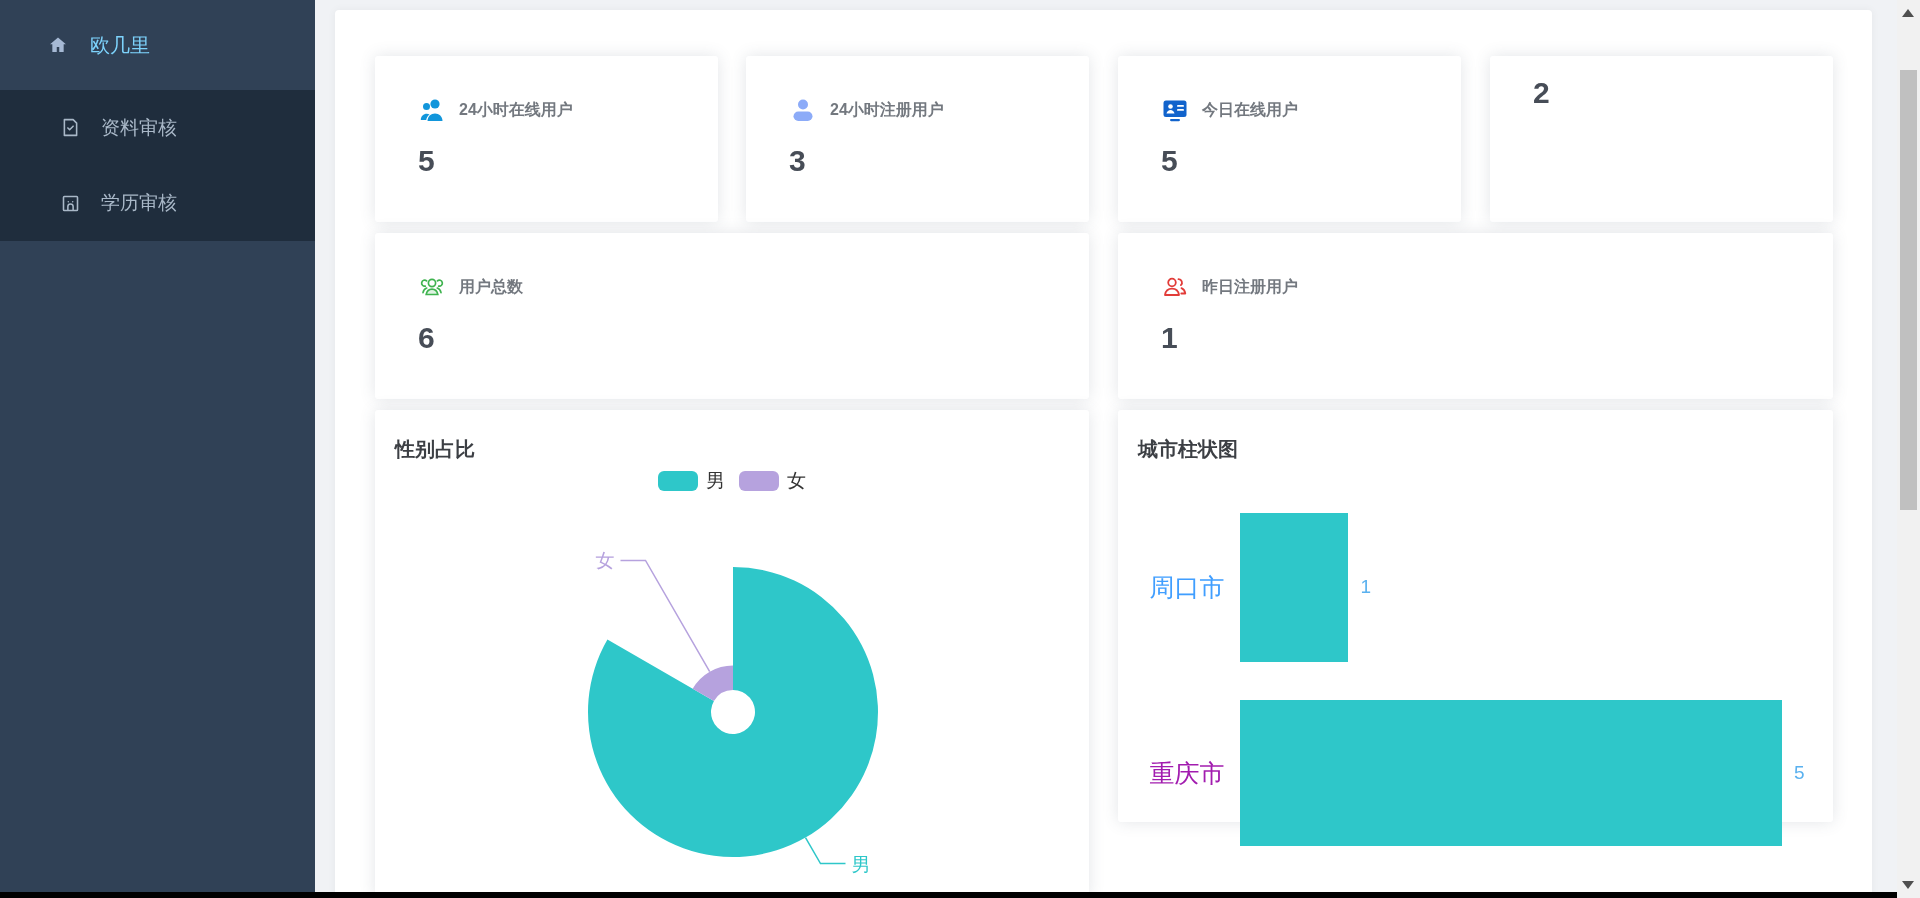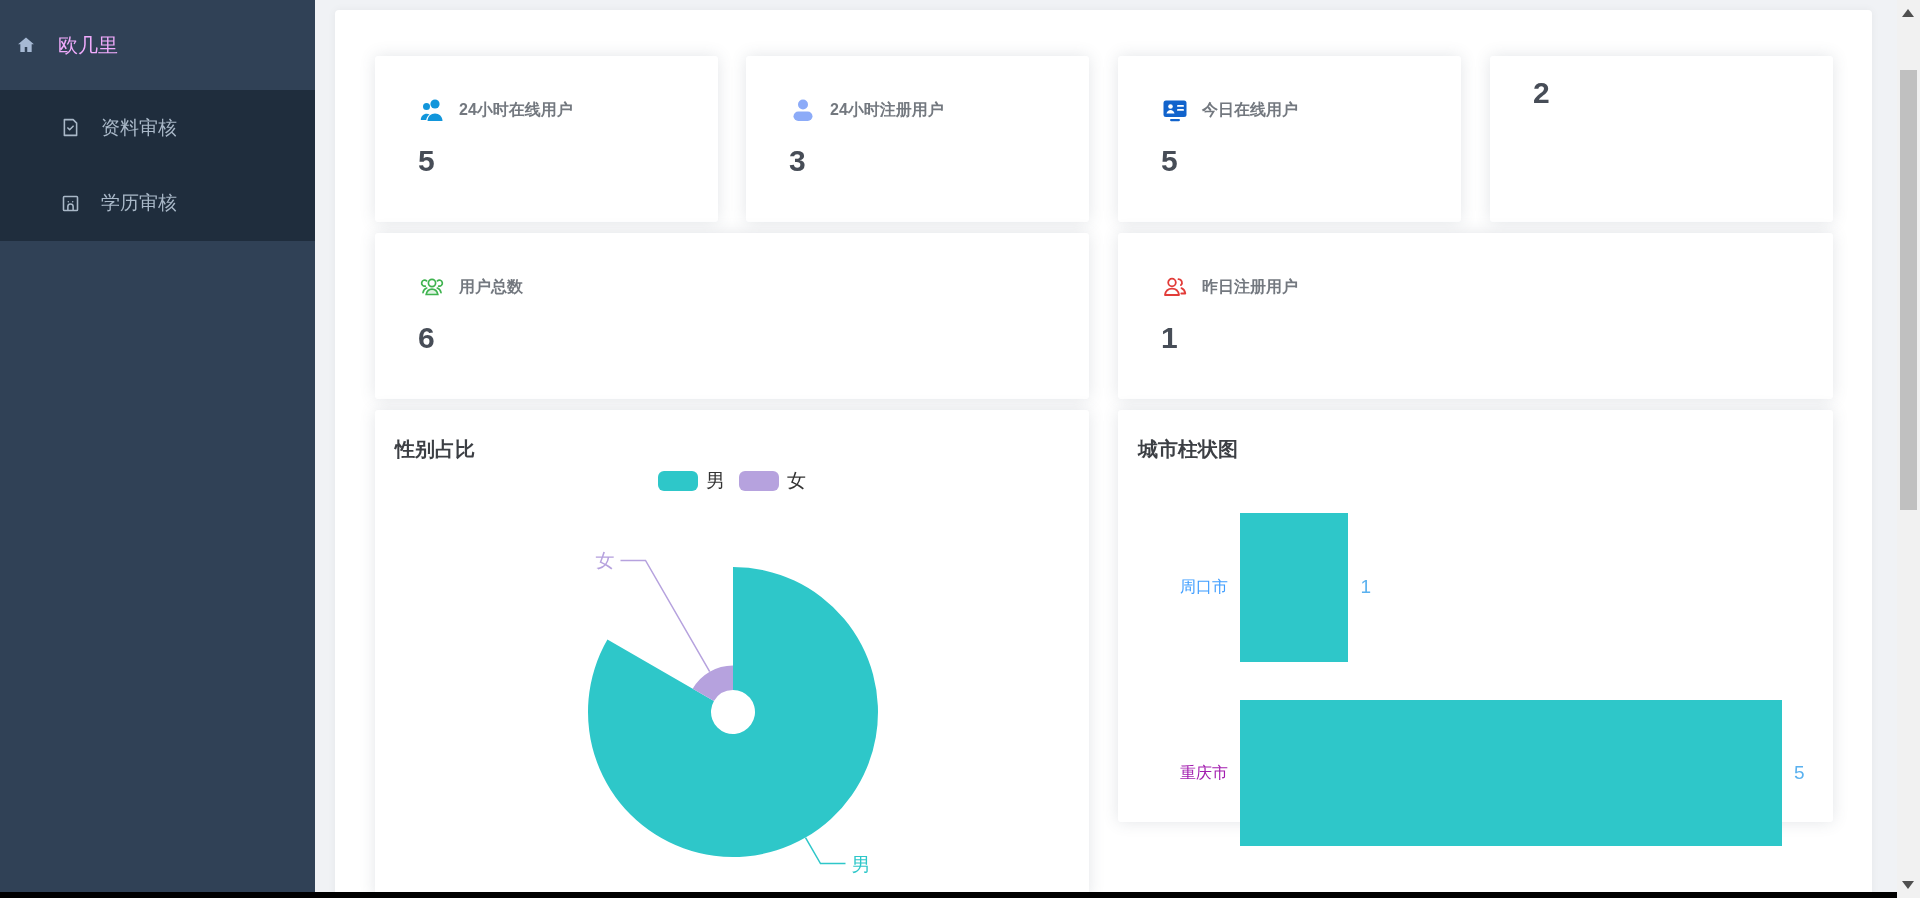--- a/index.html
+++ b/index.html
@@ -4,22 +4,22 @@
 <style>
   html,body{margin:0;padding:0}
   body{
     width:1920px;height:898px;overflow:hidden;position:relative;
     background:#f0f2f5;
     font-family:"Liberation Sans","DejaVu Sans",sans-serif;
     -webkit-font-smoothing:antialiased;
   }
   
   .sidebar{position:absolute;left:0;top:0;width:315px;height:898px;background:#304156}
-  .logo-row{height:90px;display:flex;align-items:center;padding-left:16px;gap:22px;
-    color:#f0abfc;font-size:20px;cursor:pointer}
+  .logo-row{height:90px;display:flex;align-items:center;padding-left:48px;gap:22px;
+    color:#7dd3fc;font-size:20px;cursor:pointer}
   .logo-row svg{width:20px;height:20px;flex:none}
   .menu-parent{display:flex;align-items:center;padding:0 28px 0 32px;gap:22px;
     font-size:19px;color:#b9c6d5;cursor:pointer}
   .menu-parent .mp-label{flex:1}
   .mp-1{height:78px}
   .mp-2{height:85px;color:#ffffff}
   .menu-parent svg.mi{width:20px;height:20px;flex:none}
   .menu-parent svg.chev{width:14px;height:9px;flex:none}
   .submenu{background:#1f2d3d}
   .submenu-item{display:flex;align-items:center;padding-left:60px;gap:20px;
@@ -49,21 +49,21 @@
   
   .legend{position:absolute;left:0;top:58px;width:100%;display:flex;
     justify-content:center;align-items:center;gap:14px}
   .legend-item{display:flex;align-items:center;gap:8px;cursor:pointer}
   .legend-swatch{width:40px;height:20px;border-radius:6px;background:#ccc}
   .legend-label{font-size:19px;color:#333}
   svg.pie-svg{position:absolute;left:0;top:0}
   .pie-label{font-size:19px}
   
   .bar-plot{position:absolute;left:0;top:0;width:715px;height:488px}
-  .bar-cat{position:absolute;left:0;width:110px;text-align:right;font-size:16px;height:22px;line-height:22px}
+  .bar-cat{position:absolute;left:14px;width:110px;text-align:center;font-size:25px;height:22px;line-height:22px}
   .bar-rect{position:absolute;left:122px;background:#2ec7c9}
   .bar-val{position:absolute;font-size:19px;height:22px;line-height:22px}
   .r0c{top:166px}.r0b{top:103px;height:149px}.r0v{top:166px}
   .r1c{top:352px}.r1b{top:290px;height:146px}.r1v{top:352px}
   
   .scrollbar{position:absolute;right:0;top:0;width:23px;height:898px;background:#f1f1f1}
   .sb-thumb{position:absolute;left:3px;top:70px;width:17px;height:440px;background:#c0c0c0}
   .sb-up{position:absolute;left:5px;top:9px;width:0;height:0;
     border-left:6px solid transparent;border-right:6px solid transparent;border-bottom:8px solid #4f4f4f}
   .sb-down{position:absolute;left:5px;top:881px;width:0;height:0;

